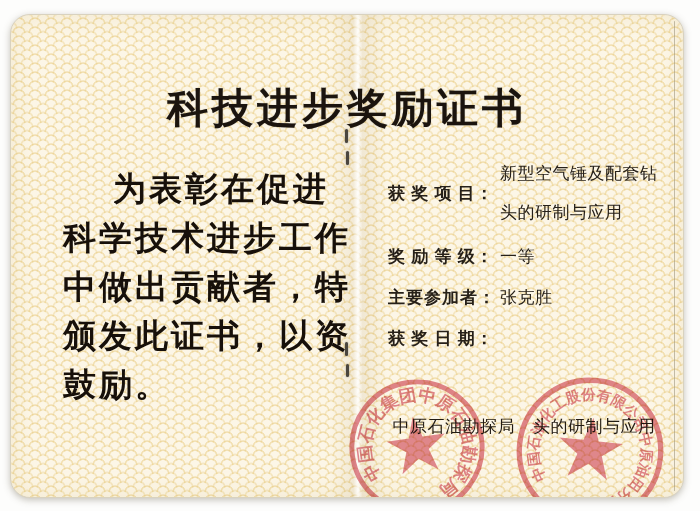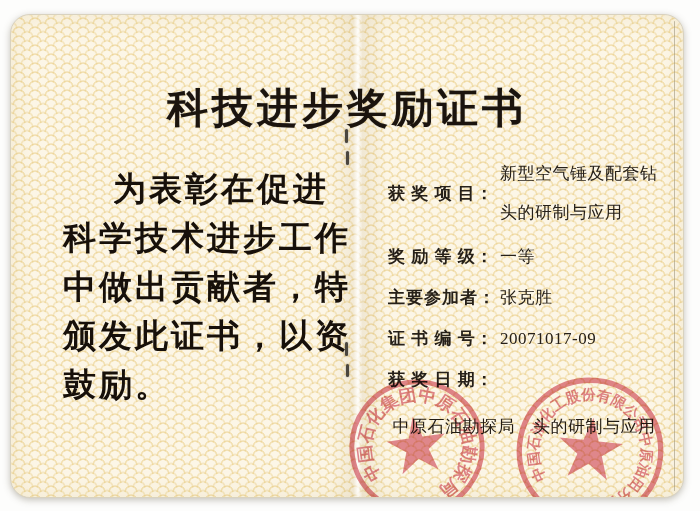--- a/index.html
+++ b/index.html
@@ -118,24 +118,20 @@
         </div>
       </div>
       <div class="field-row row-grade">
         <div class="lbl">奖 励 等 级：</div>
         <div class="val">一等</div>
       </div>
       <div class="field-row row-participant">
         <div class="lbl">主要参加者：</div>
         <div class="val">张克胜</div>
       </div>
-      <div class="field-row row-certno">
-        <div class="lbl">证 书 编 号：</div>
-        <div class="val">20071017-09</div>
-      </div>
       <div class="field-row row-date">
         <div class="lbl">获 奖 日 期：</div>
       </div>
     </div>
 
     <div class="issuers">
       <span>中原石油勘探局</span>
       <span>头的研制与应用</span>
     </div>
 

